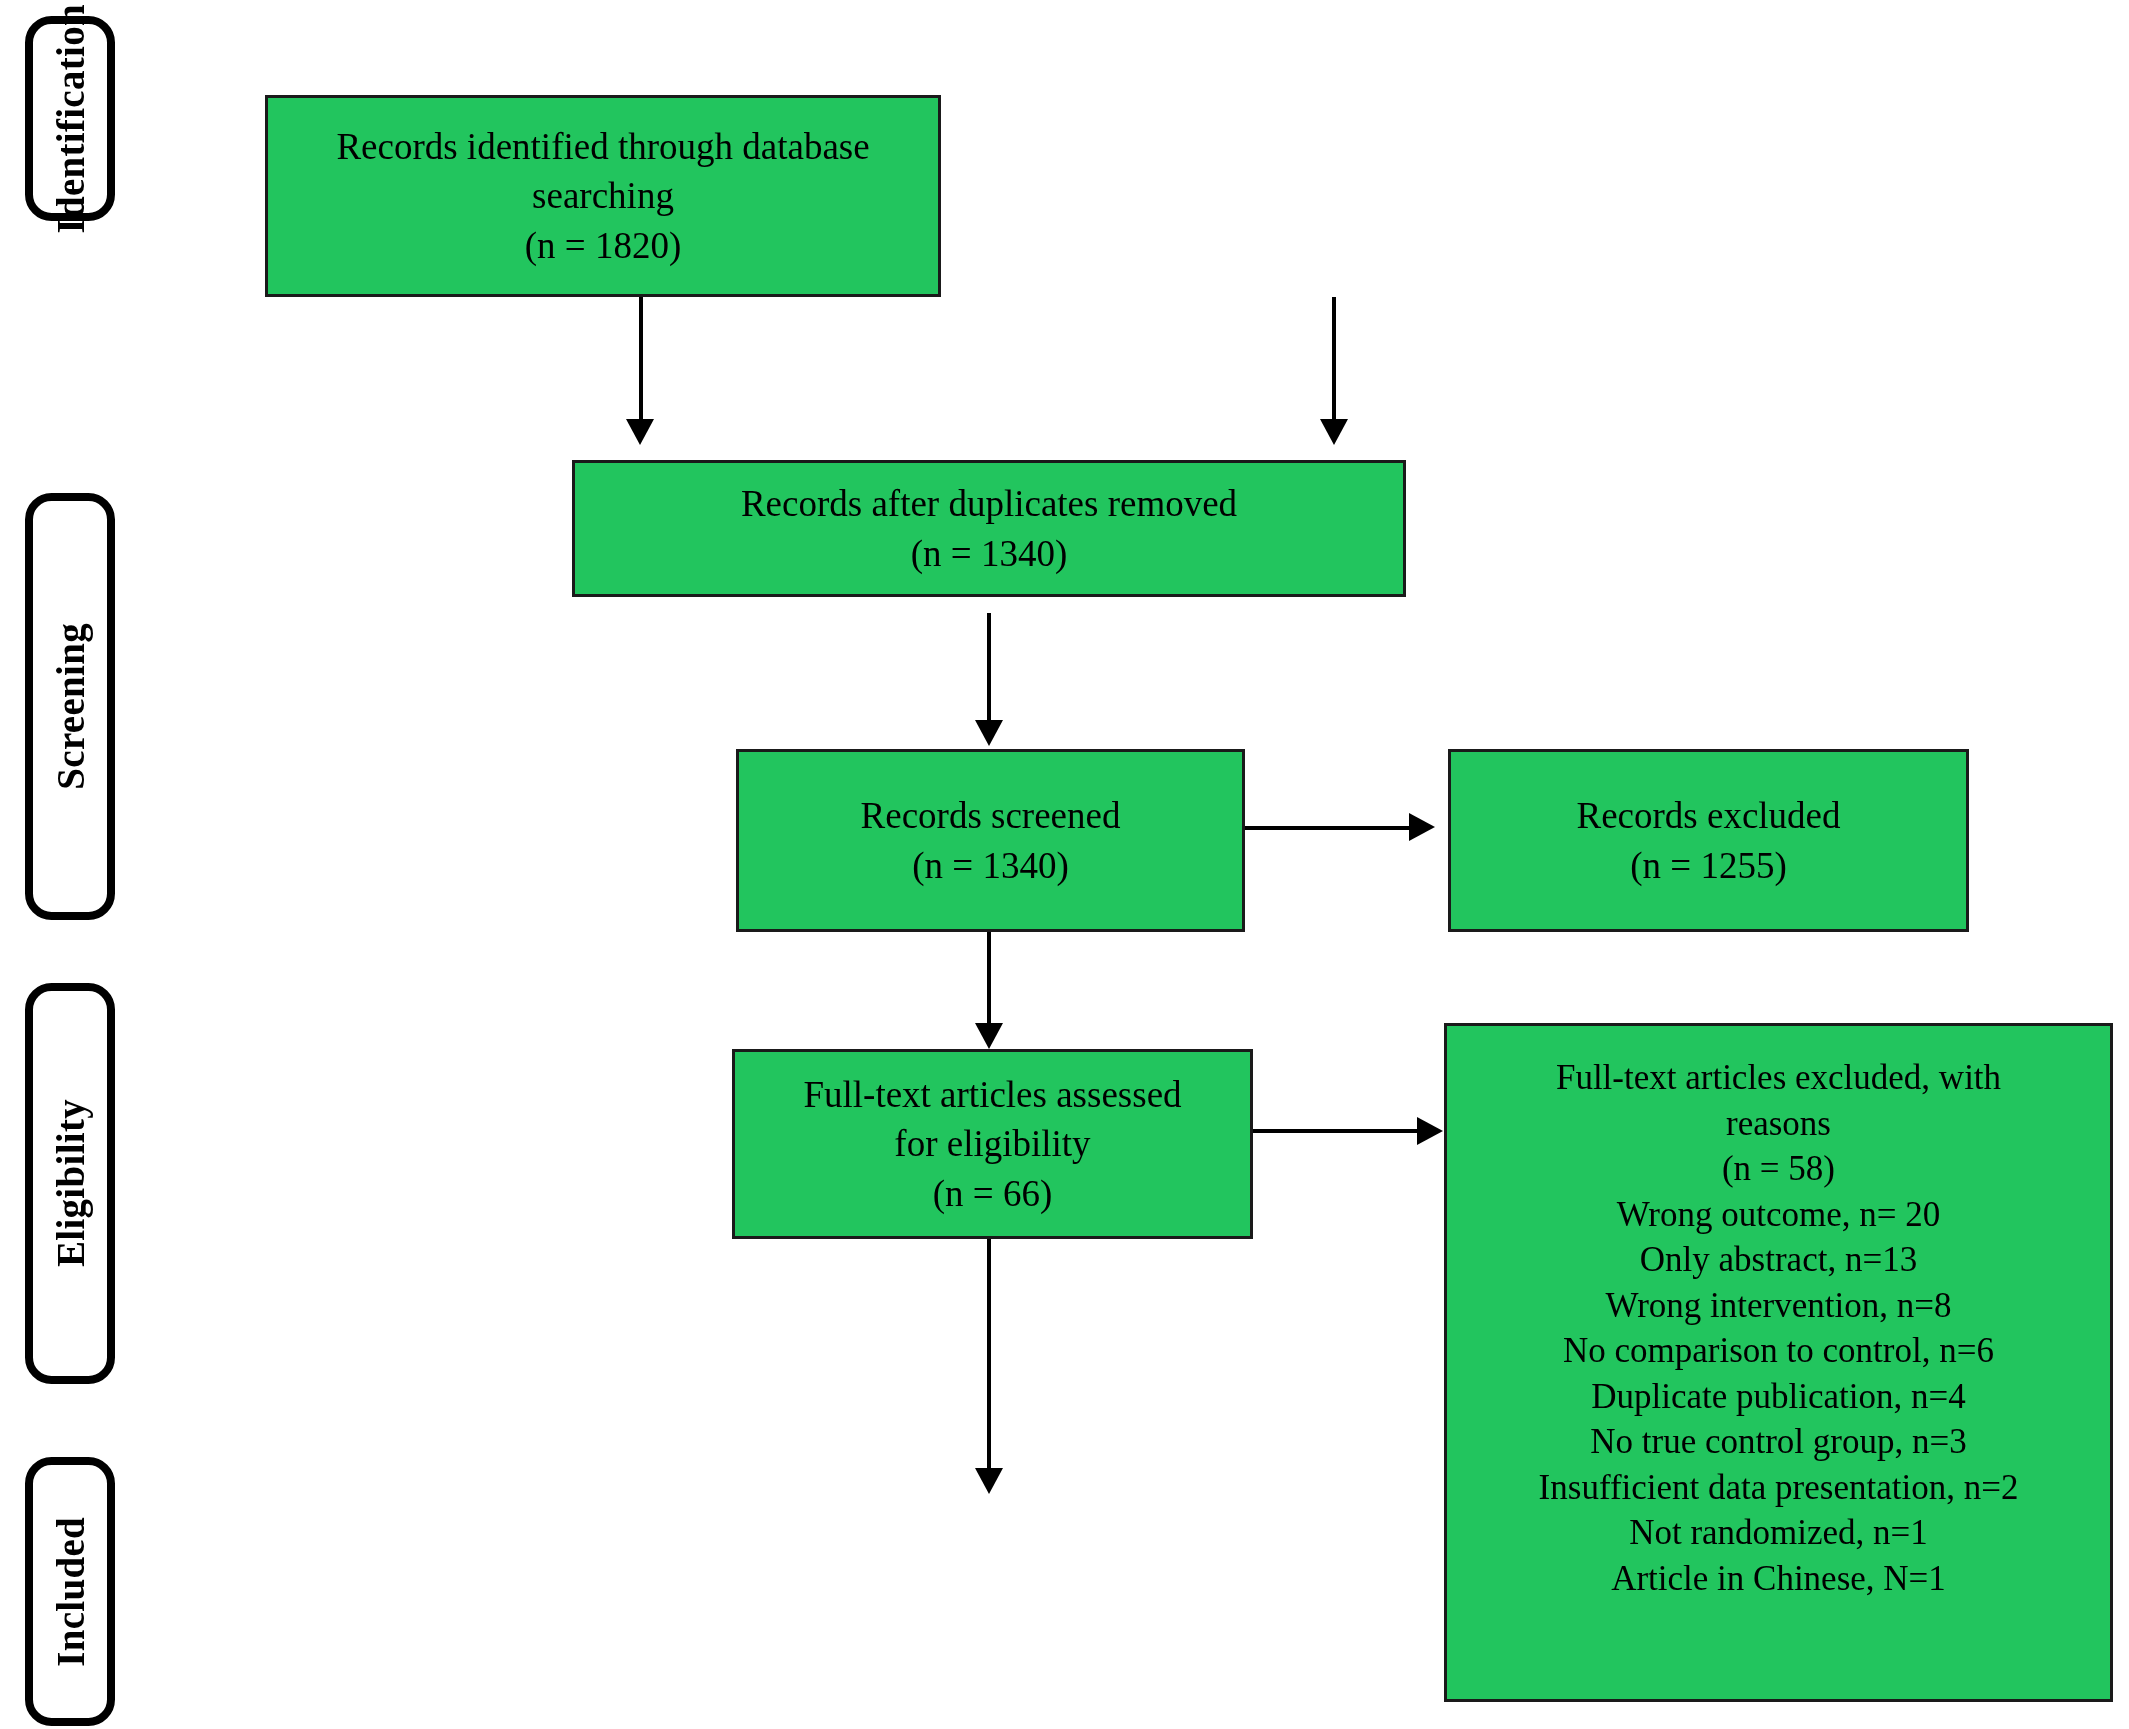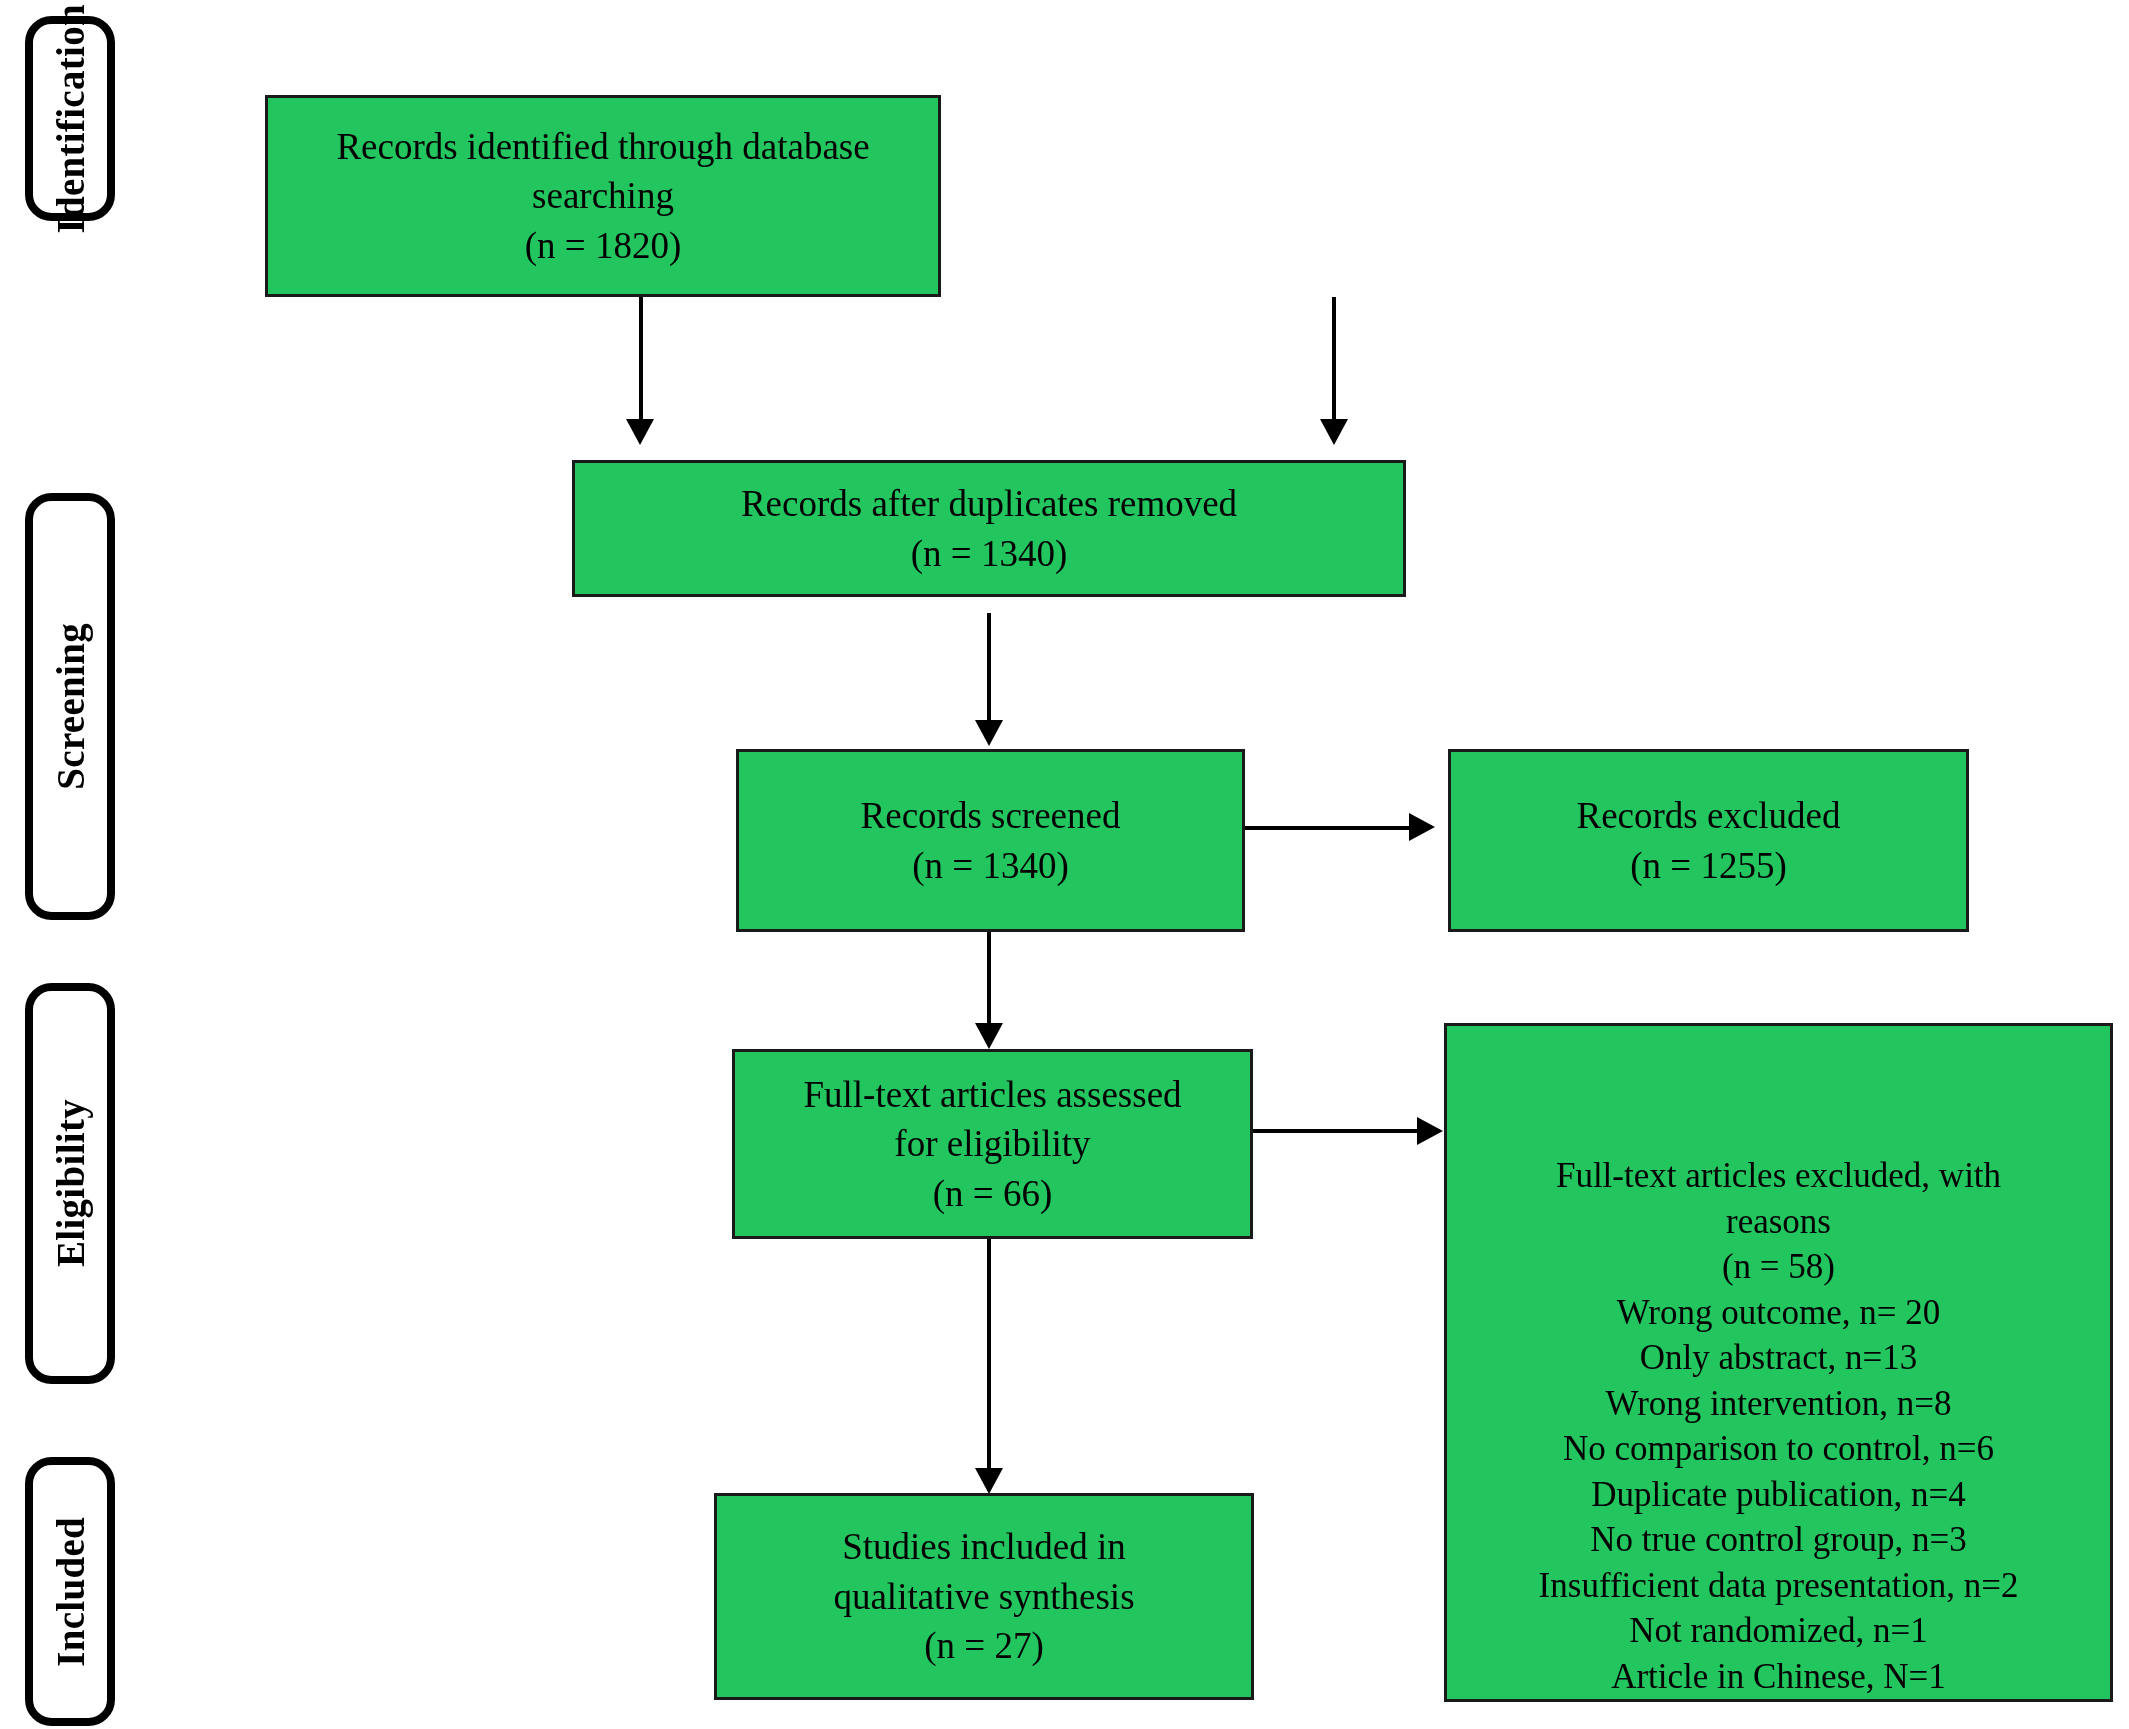--- a/index.html
+++ b/index.html
@@ -57,21 +57,21 @@
     line-height: 1.34;
     padding: 0 11.4px;
     white-space: pre-line;
     color: #000000;
   }
   .flow-box.reasons .box-text {
     font-size: 35px;
     line-height: 1.30;
   }
   .flow-box.reasons {
-    align-items: flex-end;
+    align-items: flex-start;
   }
   .flow-box.reasons .box-text {
     padding-top: 29px;
   }
 
   
   .vline {
     position: absolute;
     width: 3.8px;
     background: #000000;
@@ -176,20 +176,15 @@
 Not randomized, n=1
 Article in Chinese, N=1</span>
   </div>
 
   <div class="hline" style="left:1253px; top:1129px; width:166px; height:4.4px;"></div>
   <div class="arrow-right" style="left:1417px; top:1117px;"></div>
 
   <div class="vline" style="left:987px; top:1239px; width:3.8px; height:234px;"></div>
   <div class="arrow-down" style="left:975px; top:1468px;"></div>
 
-  <div class="flow-box" style="left:714px; top:1493px; width:540px; height:207px;">
-    <span class="box-text">Studies included in
-qualitative synthesis
-(n = 27)</span>
-  </div>
 
 </div>
 
 
 </body></html>

